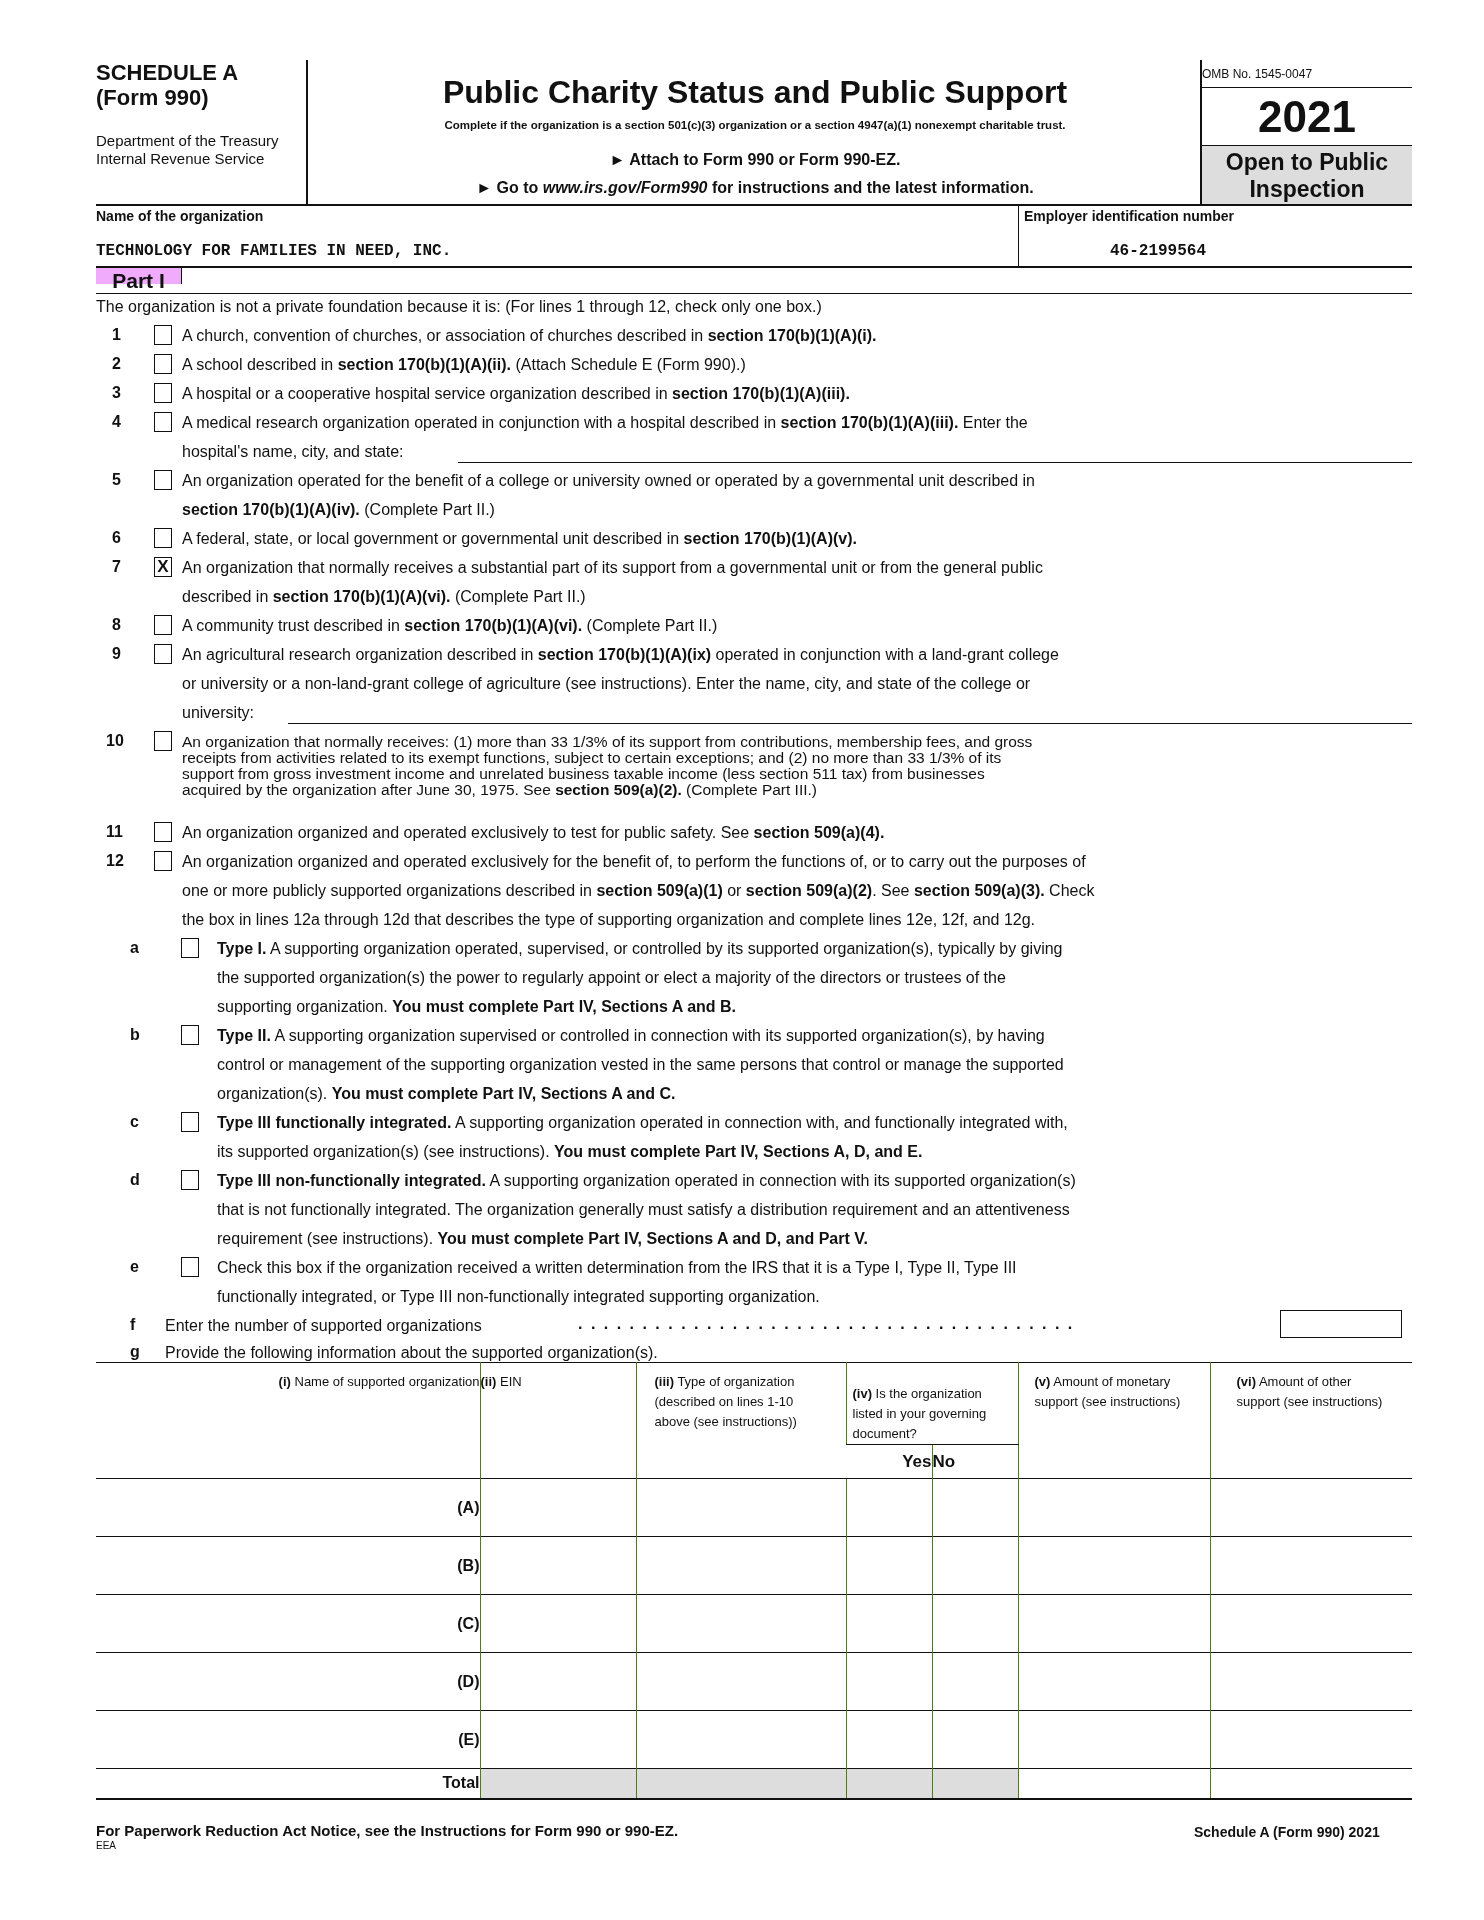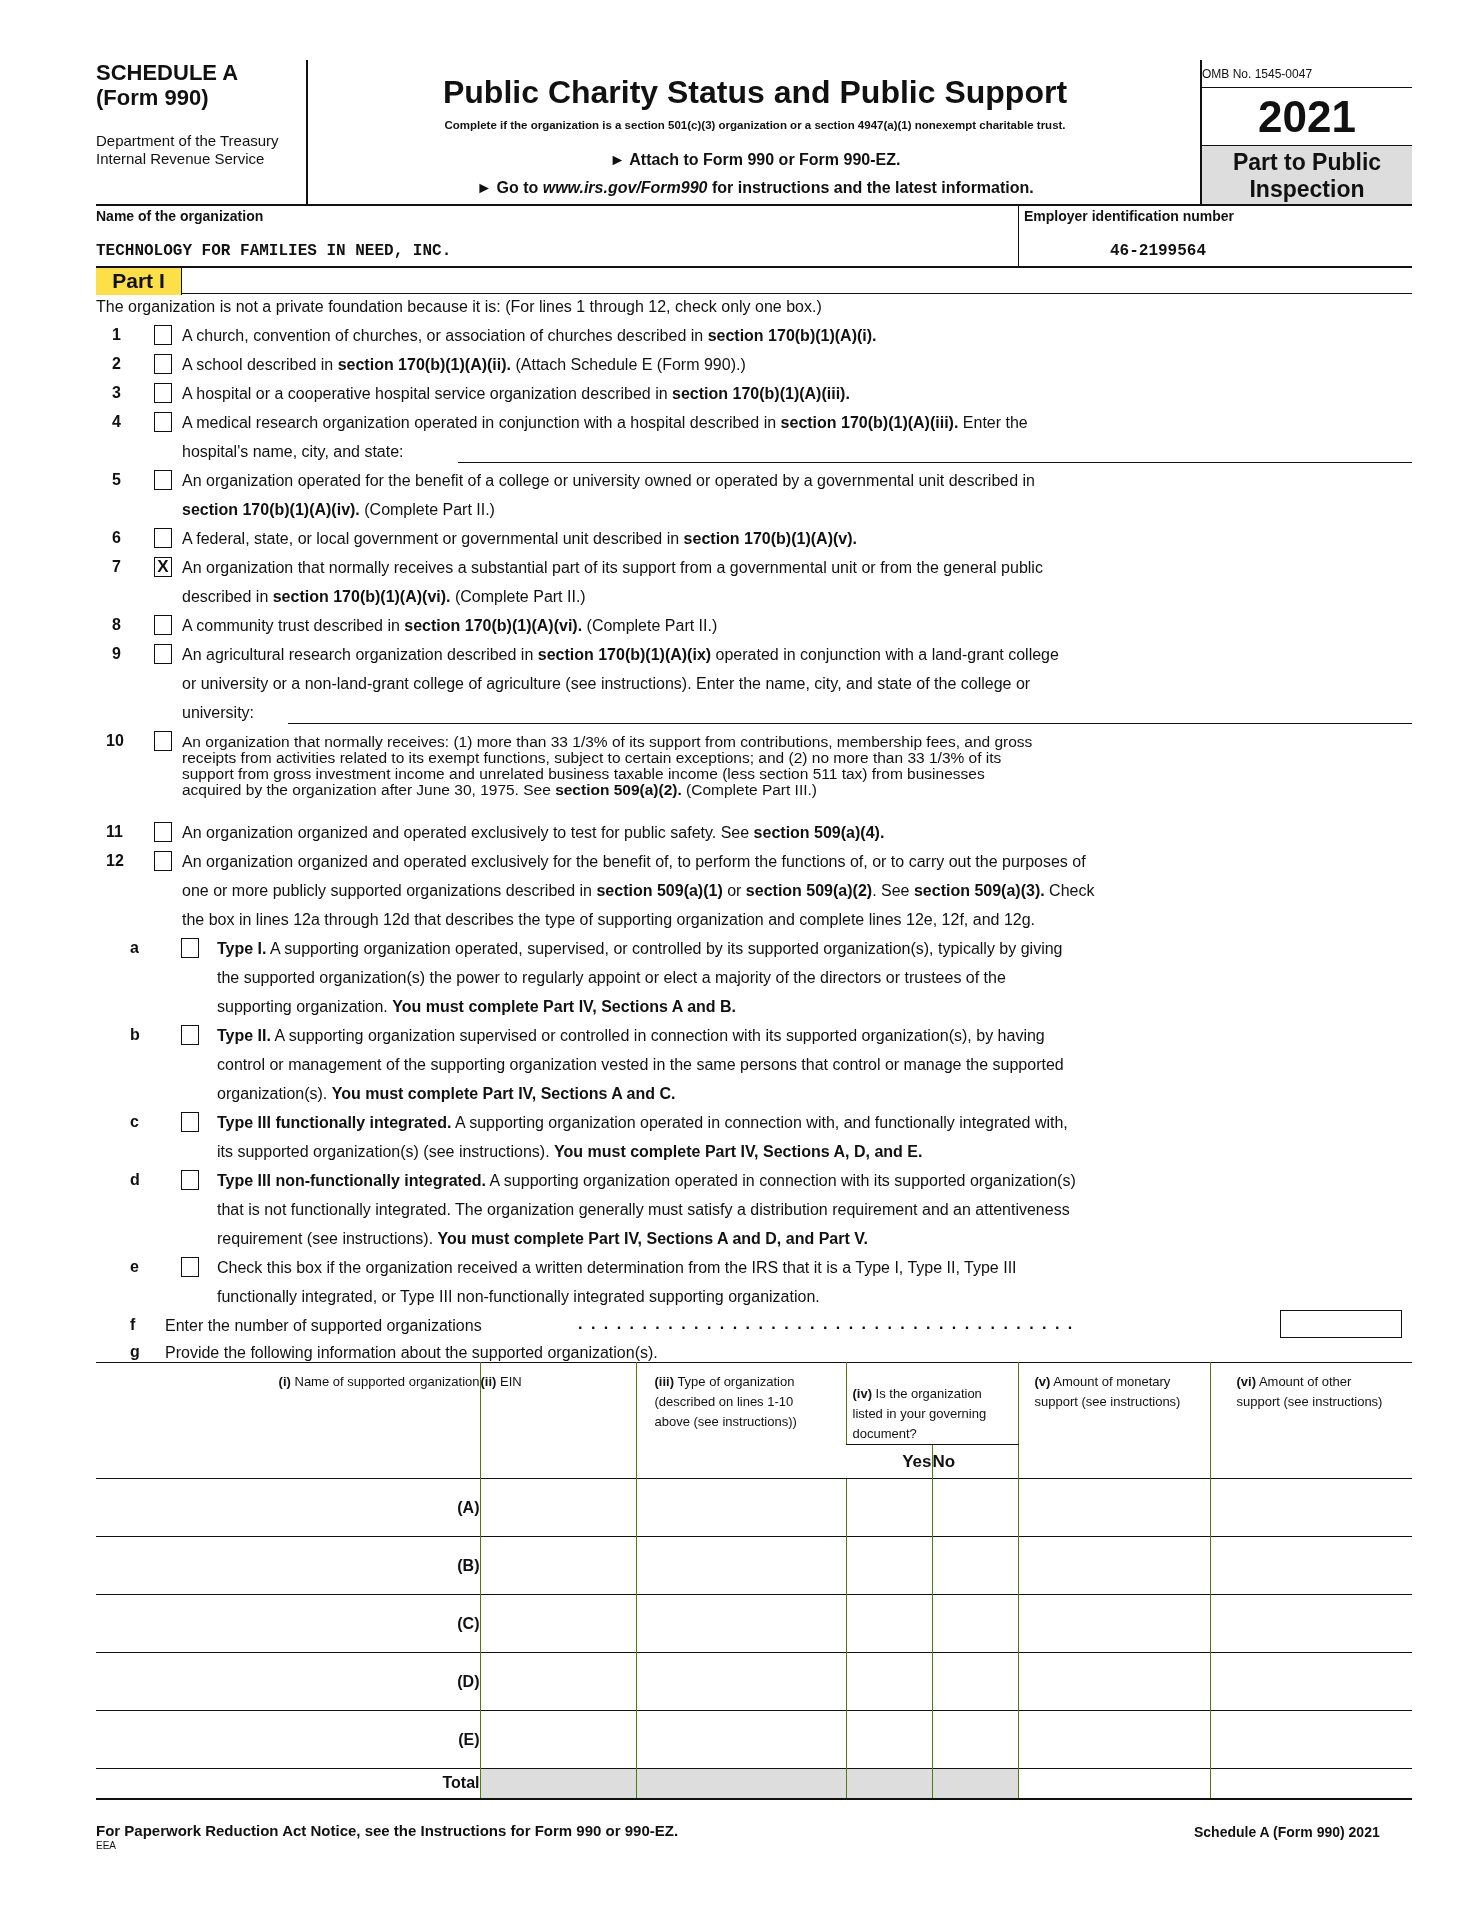--- a/index.html
+++ b/index.html
@@ -14,21 +14,21 @@
 .attach{font-size:16px;font-weight:bold;margin-top:20px}
 .goto{font-size:16px;font-weight:bold;margin-top:10px}
 .hdr-right{left:1200px;top:60px;width:212px;height:145px;border-left:2px solid #111}
 .omb{font-size:12px;text-align:left;height:28px;line-height:28px;border-bottom:1px solid #111}
 .year{font-size:44px;font-weight:bold;text-align:center;height:58px;line-height:58px;border-bottom:1px solid #111}
 .open{background:#ddd;font-size:23px;font-weight:bold;text-align:center;line-height:27px;height:59px;padding-top:3px}
 .hline{left:96px;width:1316px;height:2px;background:#111}
 .lbl{font-size:14px;font-weight:bold}
 .mono{font-family:Liberation Mono, monospace;font-size:16px;font-weight:bold}
 .partbar{left:96px;top:266px;width:1316px;height:28px;border-top:2px solid #111;border-bottom:1px solid #111}
-.parttag{position:absolute;left:0;top:0;width:86px;height:27px;background:#fde047;border-right:1px solid #111;font-size:21px;font-weight:bold;text-align:center;line-height:26px}
+.parttag{position:absolute;left:0;top:0;width:86px;height:16px;background:#f0abfc;border-right:1px solid #111;font-size:21px;font-weight:bold;text-align:center;line-height:26px}
 .parttitle{position:absolute;left:122px;top:0;font-size:21px;line-height:26px}
 .num{position:absolute;font-weight:bold;font-size:16px}
 .cb{position:absolute;width:18px;height:20px;border:1px solid #111;font-weight:bold;font-size:17px;text-align:center;line-height:18px}
 .txt{position:absolute;font-size:16px;line-height:20px;white-space:nowrap}
 .txt b{font-weight:bold}
 .line10{font-size:15.5px;line-height:16px}
 .uline{position:absolute;height:1px;background:#111}
 .tbl{position:absolute;left:96px;top:1362px;width:1316px;border-collapse:collapse;table-layout:fixed}
 .tbl td{border-left:1px solid #4d7c0f;font-size:13px;vertical-align:top;text-align:left}
 .tbl td:first-child{border-left:none;text-align:right}
@@ -55,21 +55,21 @@
 <div class="abs hdr-mid">
   <div class="title">Public Charity Status and Public Support</div>
   <div class="sub">Complete if the organization is a section 501(c)(3) organization or a section 4947(a)(1) nonexempt charitable trust.</div>
   <div class="attach">► Attach to Form 990 or Form 990-EZ.</div>
   <div class="goto"><span>► Go to </span><i>www.irs.gov/Form990</i><span> for instructions and the latest information.</span></div>
 </div>
 <div class="abs hdr-right">
   <div class="omb">OMB No. 1545-0047</div>
   <div class="year">2021</div>
   <div class="open">
-      <div>Part to Public</div>
+      <div>Open to Public</div>
       <div>Inspection</div>
     </div>
 </div>
 <div class="abs hline" style="top:204px"></div>
 
 <div class="abs lbl" style="left:96px;top:208px">Name of the organization</div>
 <div class="abs lbl" style="left:1024px;top:208px">Employer identification number</div>
 <div class="abs" style="left:1018px;top:206px;width:1px;height:60px;background:#111"></div>
 <div class="abs mono" style="left:96px;top:242px">TECHNOLOGY FOR FAMILIES IN NEED, INC.</div>
 <div class="abs mono" style="left:1110px;top:242px">46-2199564</div>

